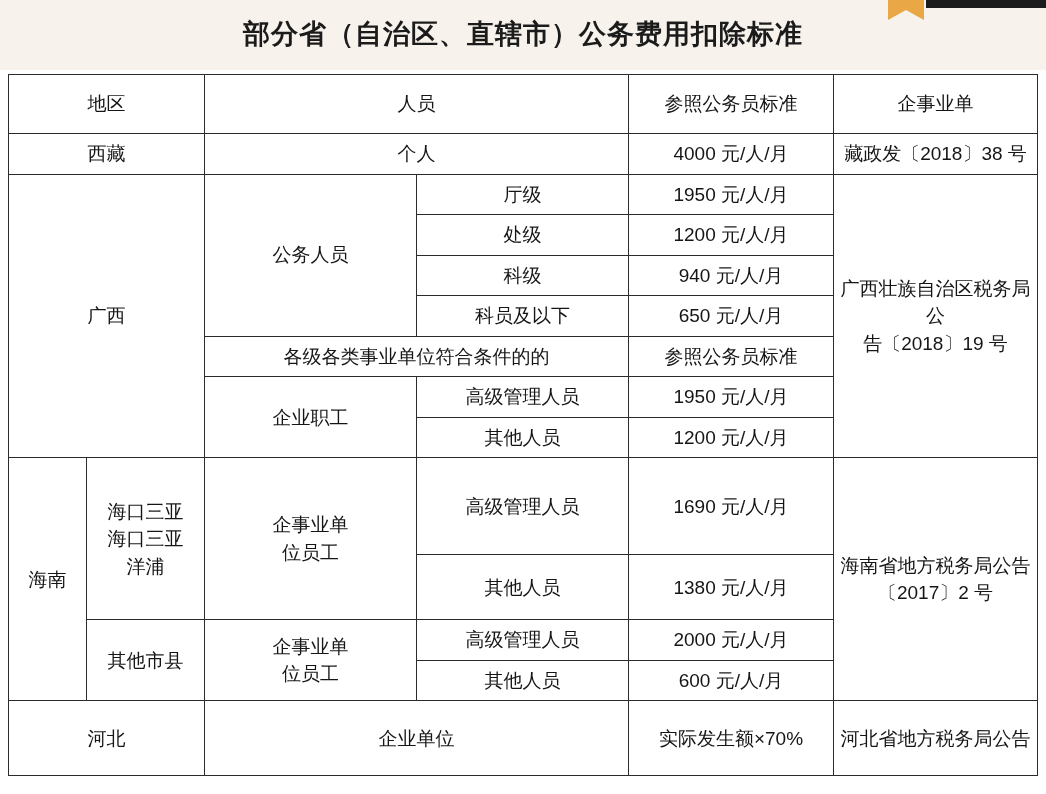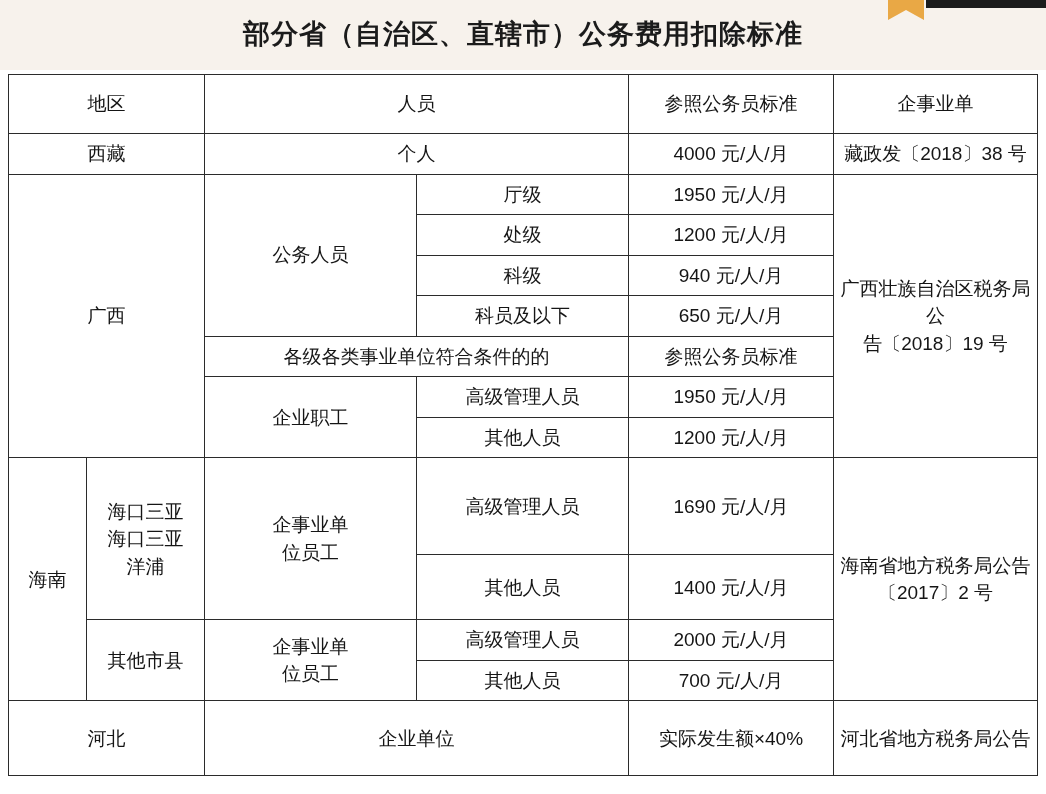--- a/index.html
+++ b/index.html
@@ -173,38 +173,38 @@
           </td>
           <td style="height:84px">高级管理人员</td>
           <td>1690 元/人/月</td>
           <td rowspan="4" class="multi">
             <div>海南省地方税务局公告</div>
             <div>〔2017〕2 号</div>
           </td>
         </tr>
         <tr>
           <td style="height:52px">其他人员</td>
-          <td>1400 元/人/月</td>
+          <td>1380 元/人/月</td>
         </tr>
         <tr>
           <td rowspan="2">其他市县</td>
           <td rowspan="2" class="multi">
             <div>企事业单</div>
             <div>位员工</div>
           </td>
           <td>高级管理人员</td>
           <td>2000 元/人/月</td>
         </tr>
         <tr>
           <td>其他人员</td>
-          <td>700 元/人/月</td>
+          <td>600 元/人/月</td>
         </tr>
 
         <tr>
           <td colspan="2" style="height:62px">河北</td>
           <td colspan="2">企业单位</td>
-          <td>实际发生额×40%</td>
+          <td>实际发生额×70%</td>
           <td>河北省地方税务局公告</td>
         </tr>
       </tbody>
     </table>
   </div>
 </div>
 
 </body></html>

